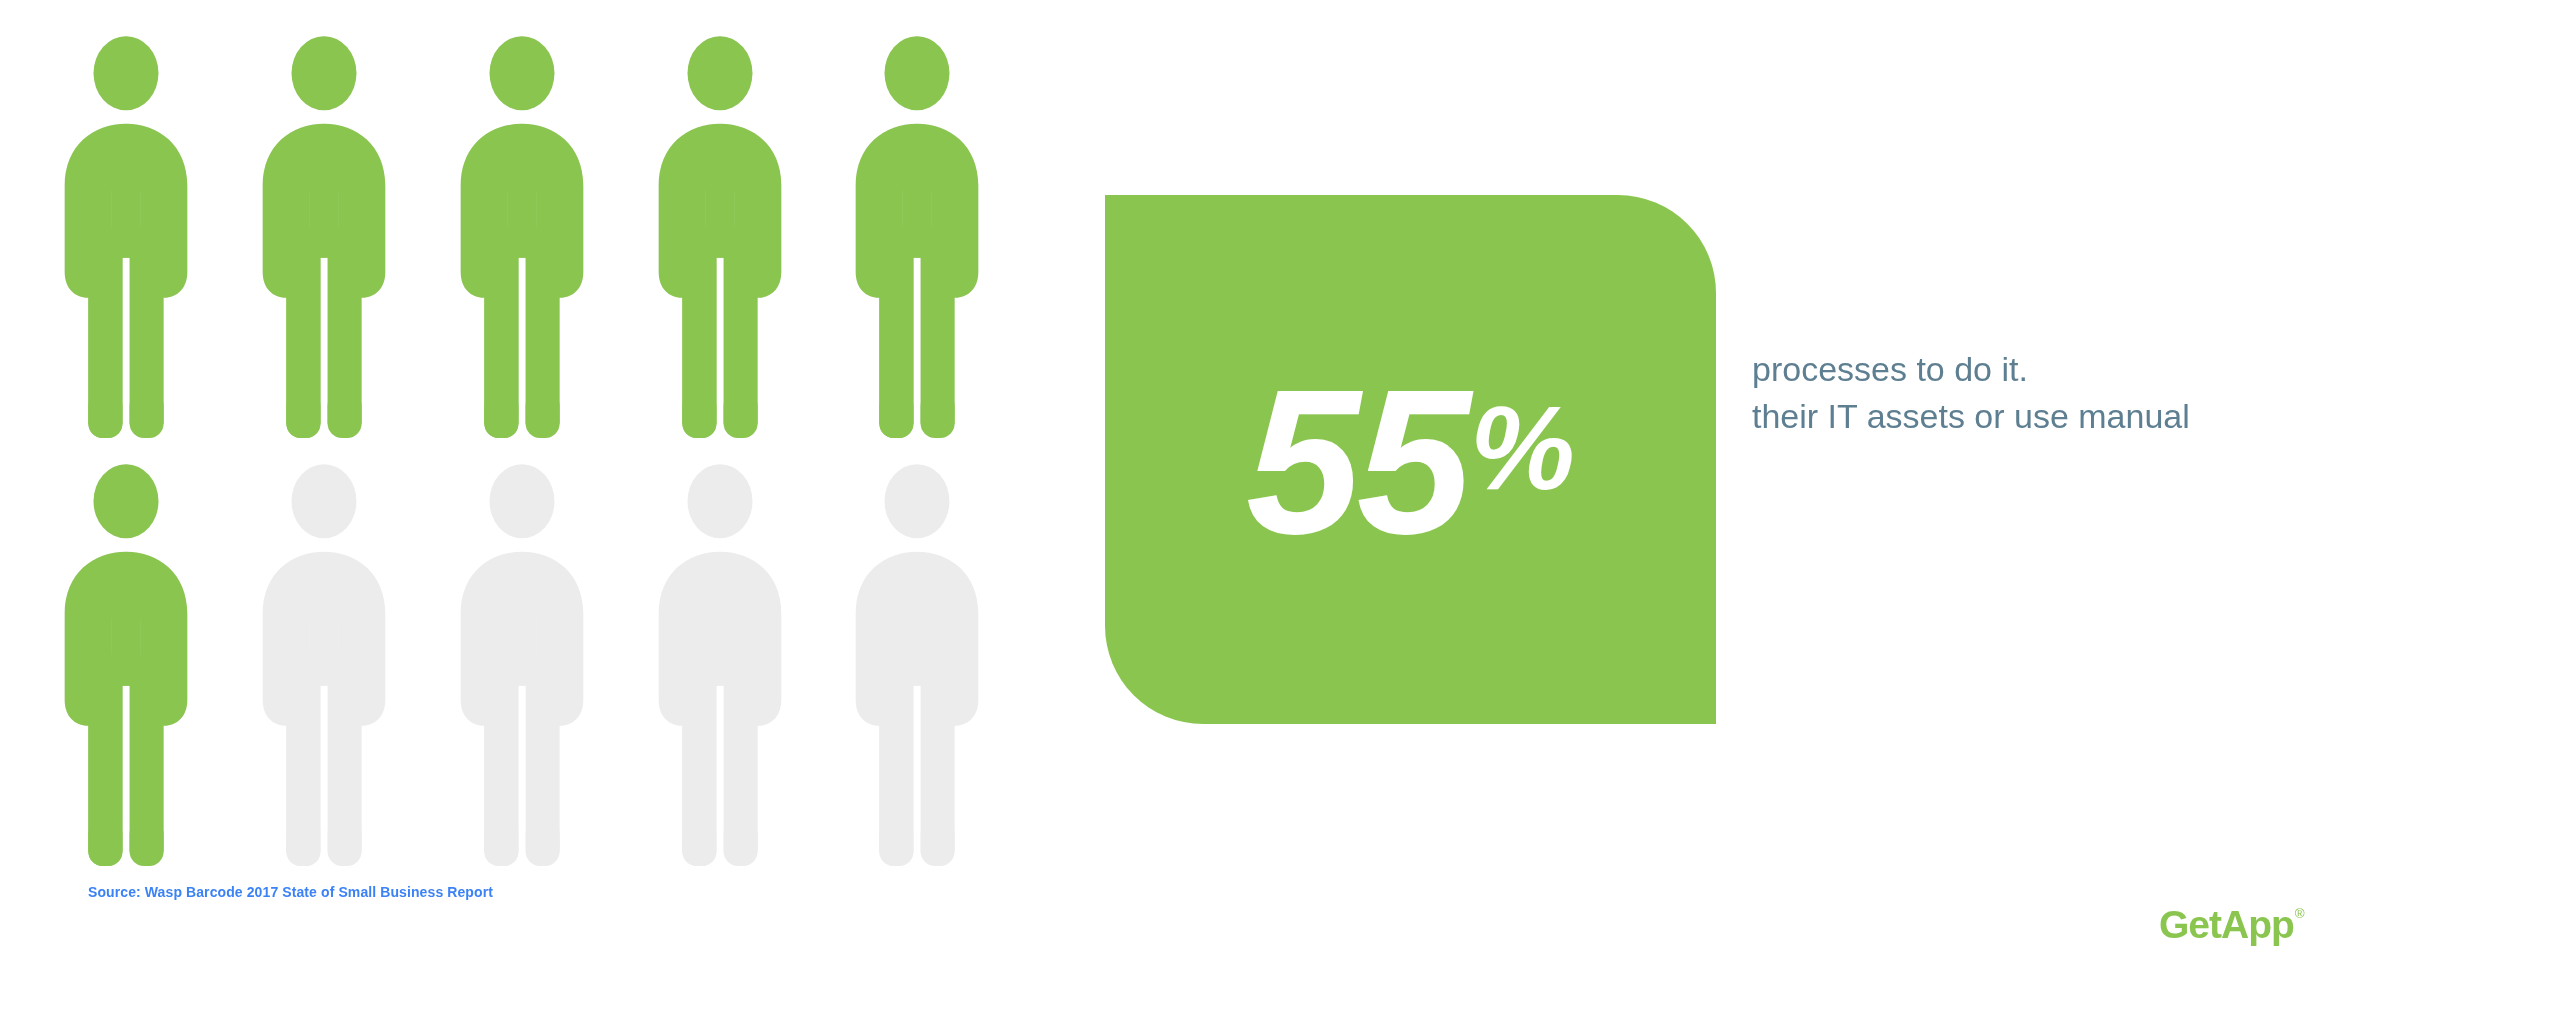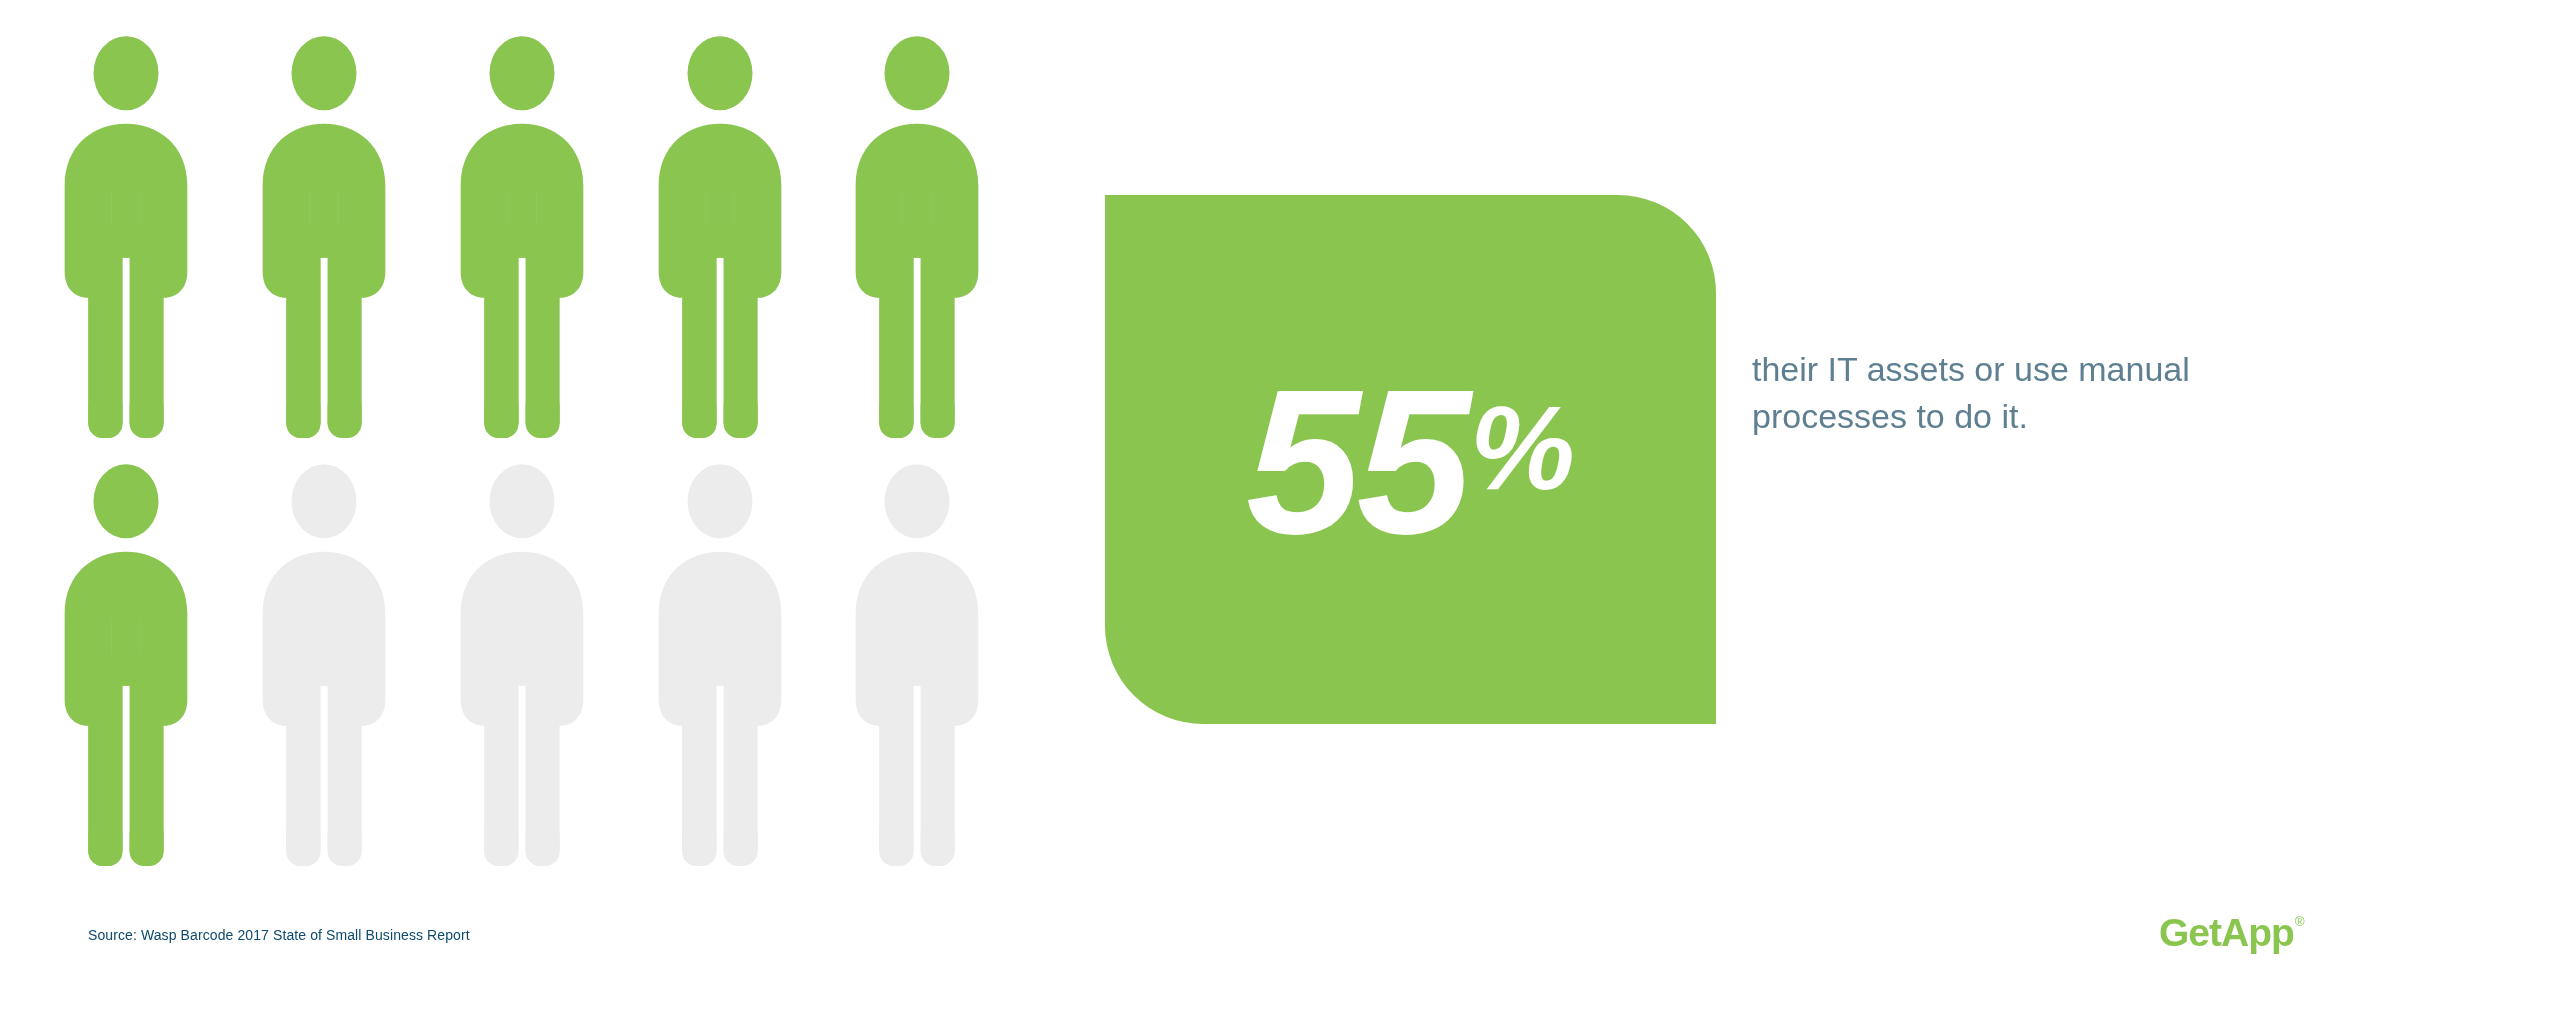--- a/index.html
+++ b/index.html
@@ -91,36 +91,35 @@
     font-size: 34px;
     line-height: 1.38;
     font-weight: normal;
   }
   #stat-description .copy-line { display: block; white-space: nowrap; }
 
   
   #source-note {
     position: absolute;
     left: 88px;
-    top: 927px;
-    color: #0c4a6e;
+    top: 884px;
+    color: #3b82f6;
     font-size: 14px;
-    font-weight: normal;
+    font-weight: bold;
     letter-spacing: 0.1px;
   }
 
   
   #brand-logo {
     position: absolute;
     left: 2159px;
     top: 905px;
     display: flex;
     align-items: flex-start;
     color: #8AC64F;
-    margin-top: 8px;
   }
   #brand-logo-wordmark {
     font-size: 39px;
     font-weight: bold;
     letter-spacing: -1px;
     line-height: 1;
   }
   #brand-logo-trademark {
     font-size: 13.4px;
     line-height: 1;
@@ -405,22 +404,22 @@
 </div>
 
 <div id="stat-badge">
   <div id="stat-badge-inner">
     <span id="stat-value">55</span>
     <span id="stat-unit">%</span>
   </div>
 </div>
 
 <div id="stat-description">
+  <span class="copy-line">processes to do it.</span>
   <span class="copy-line">their IT assets or use manual</span>
-  <span class="copy-line">processes to do it.</span>
 </div>
 
 <div id="source-note">Source: Wasp Barcode 2017 State of Small Business Report</div>
 
 <div id="brand-logo">
   <span id="brand-logo-wordmark">GetApp</span>
   <span id="brand-logo-trademark">®</span>
 </div>
 
 

